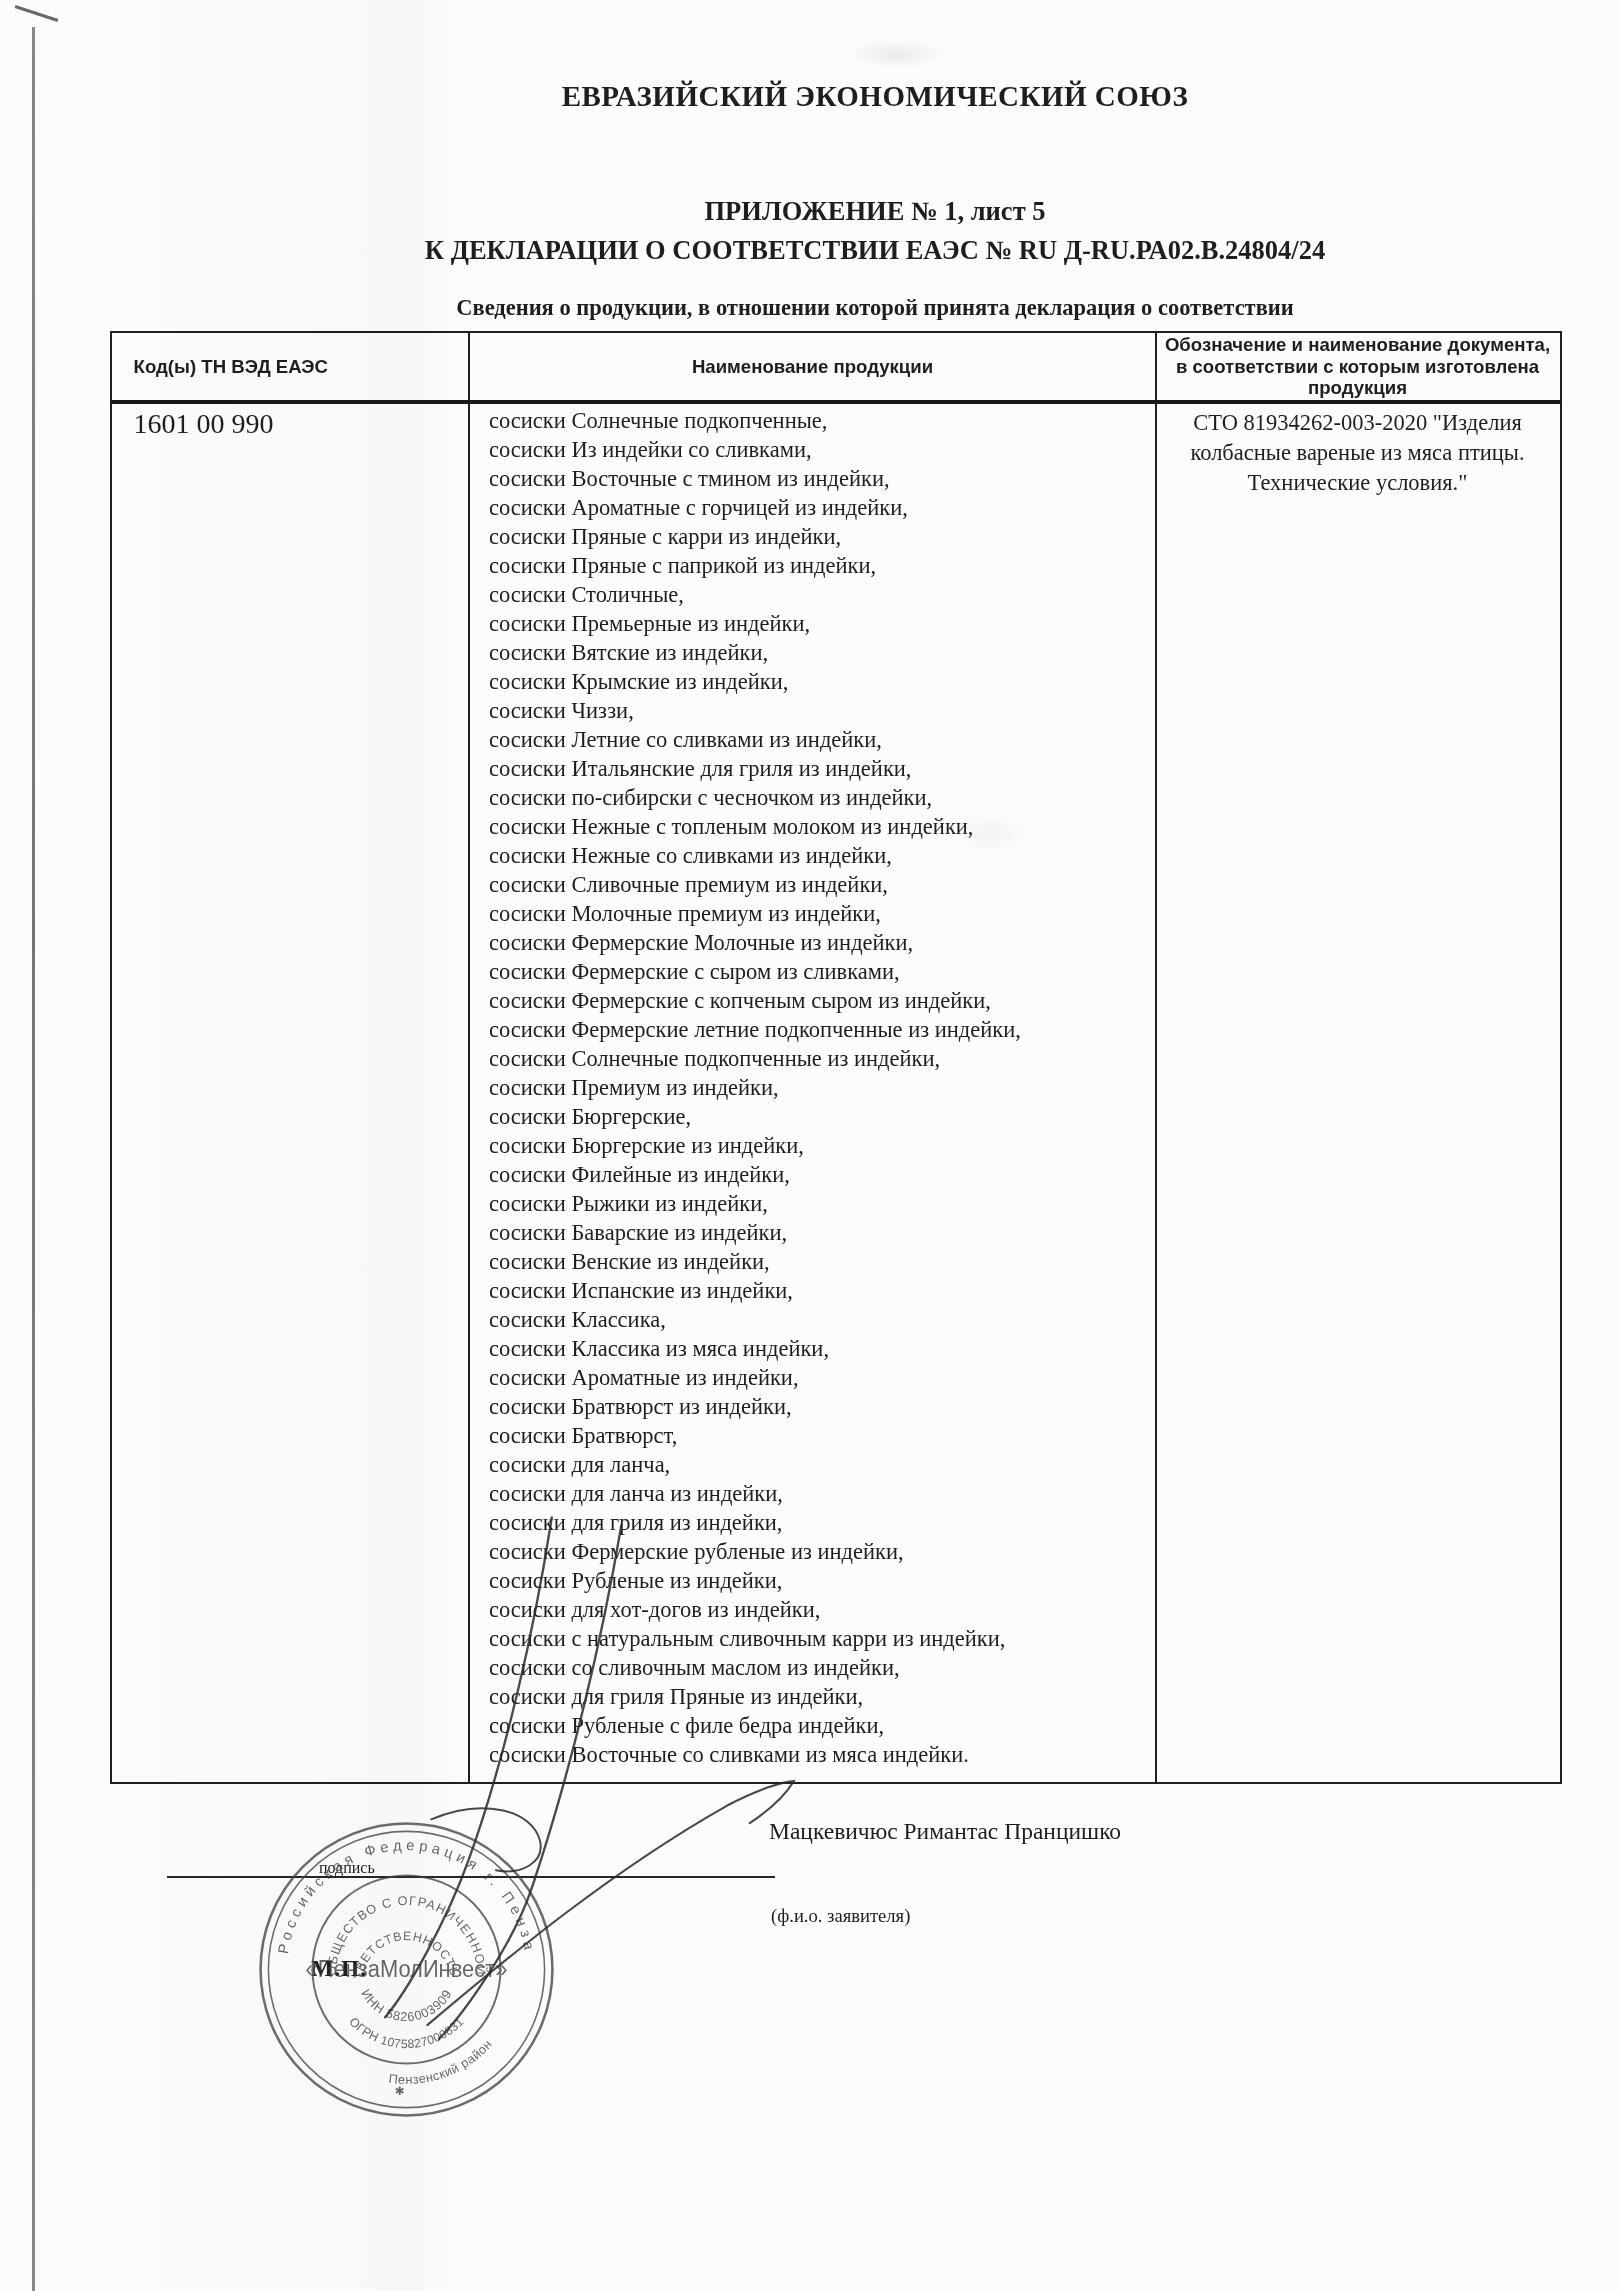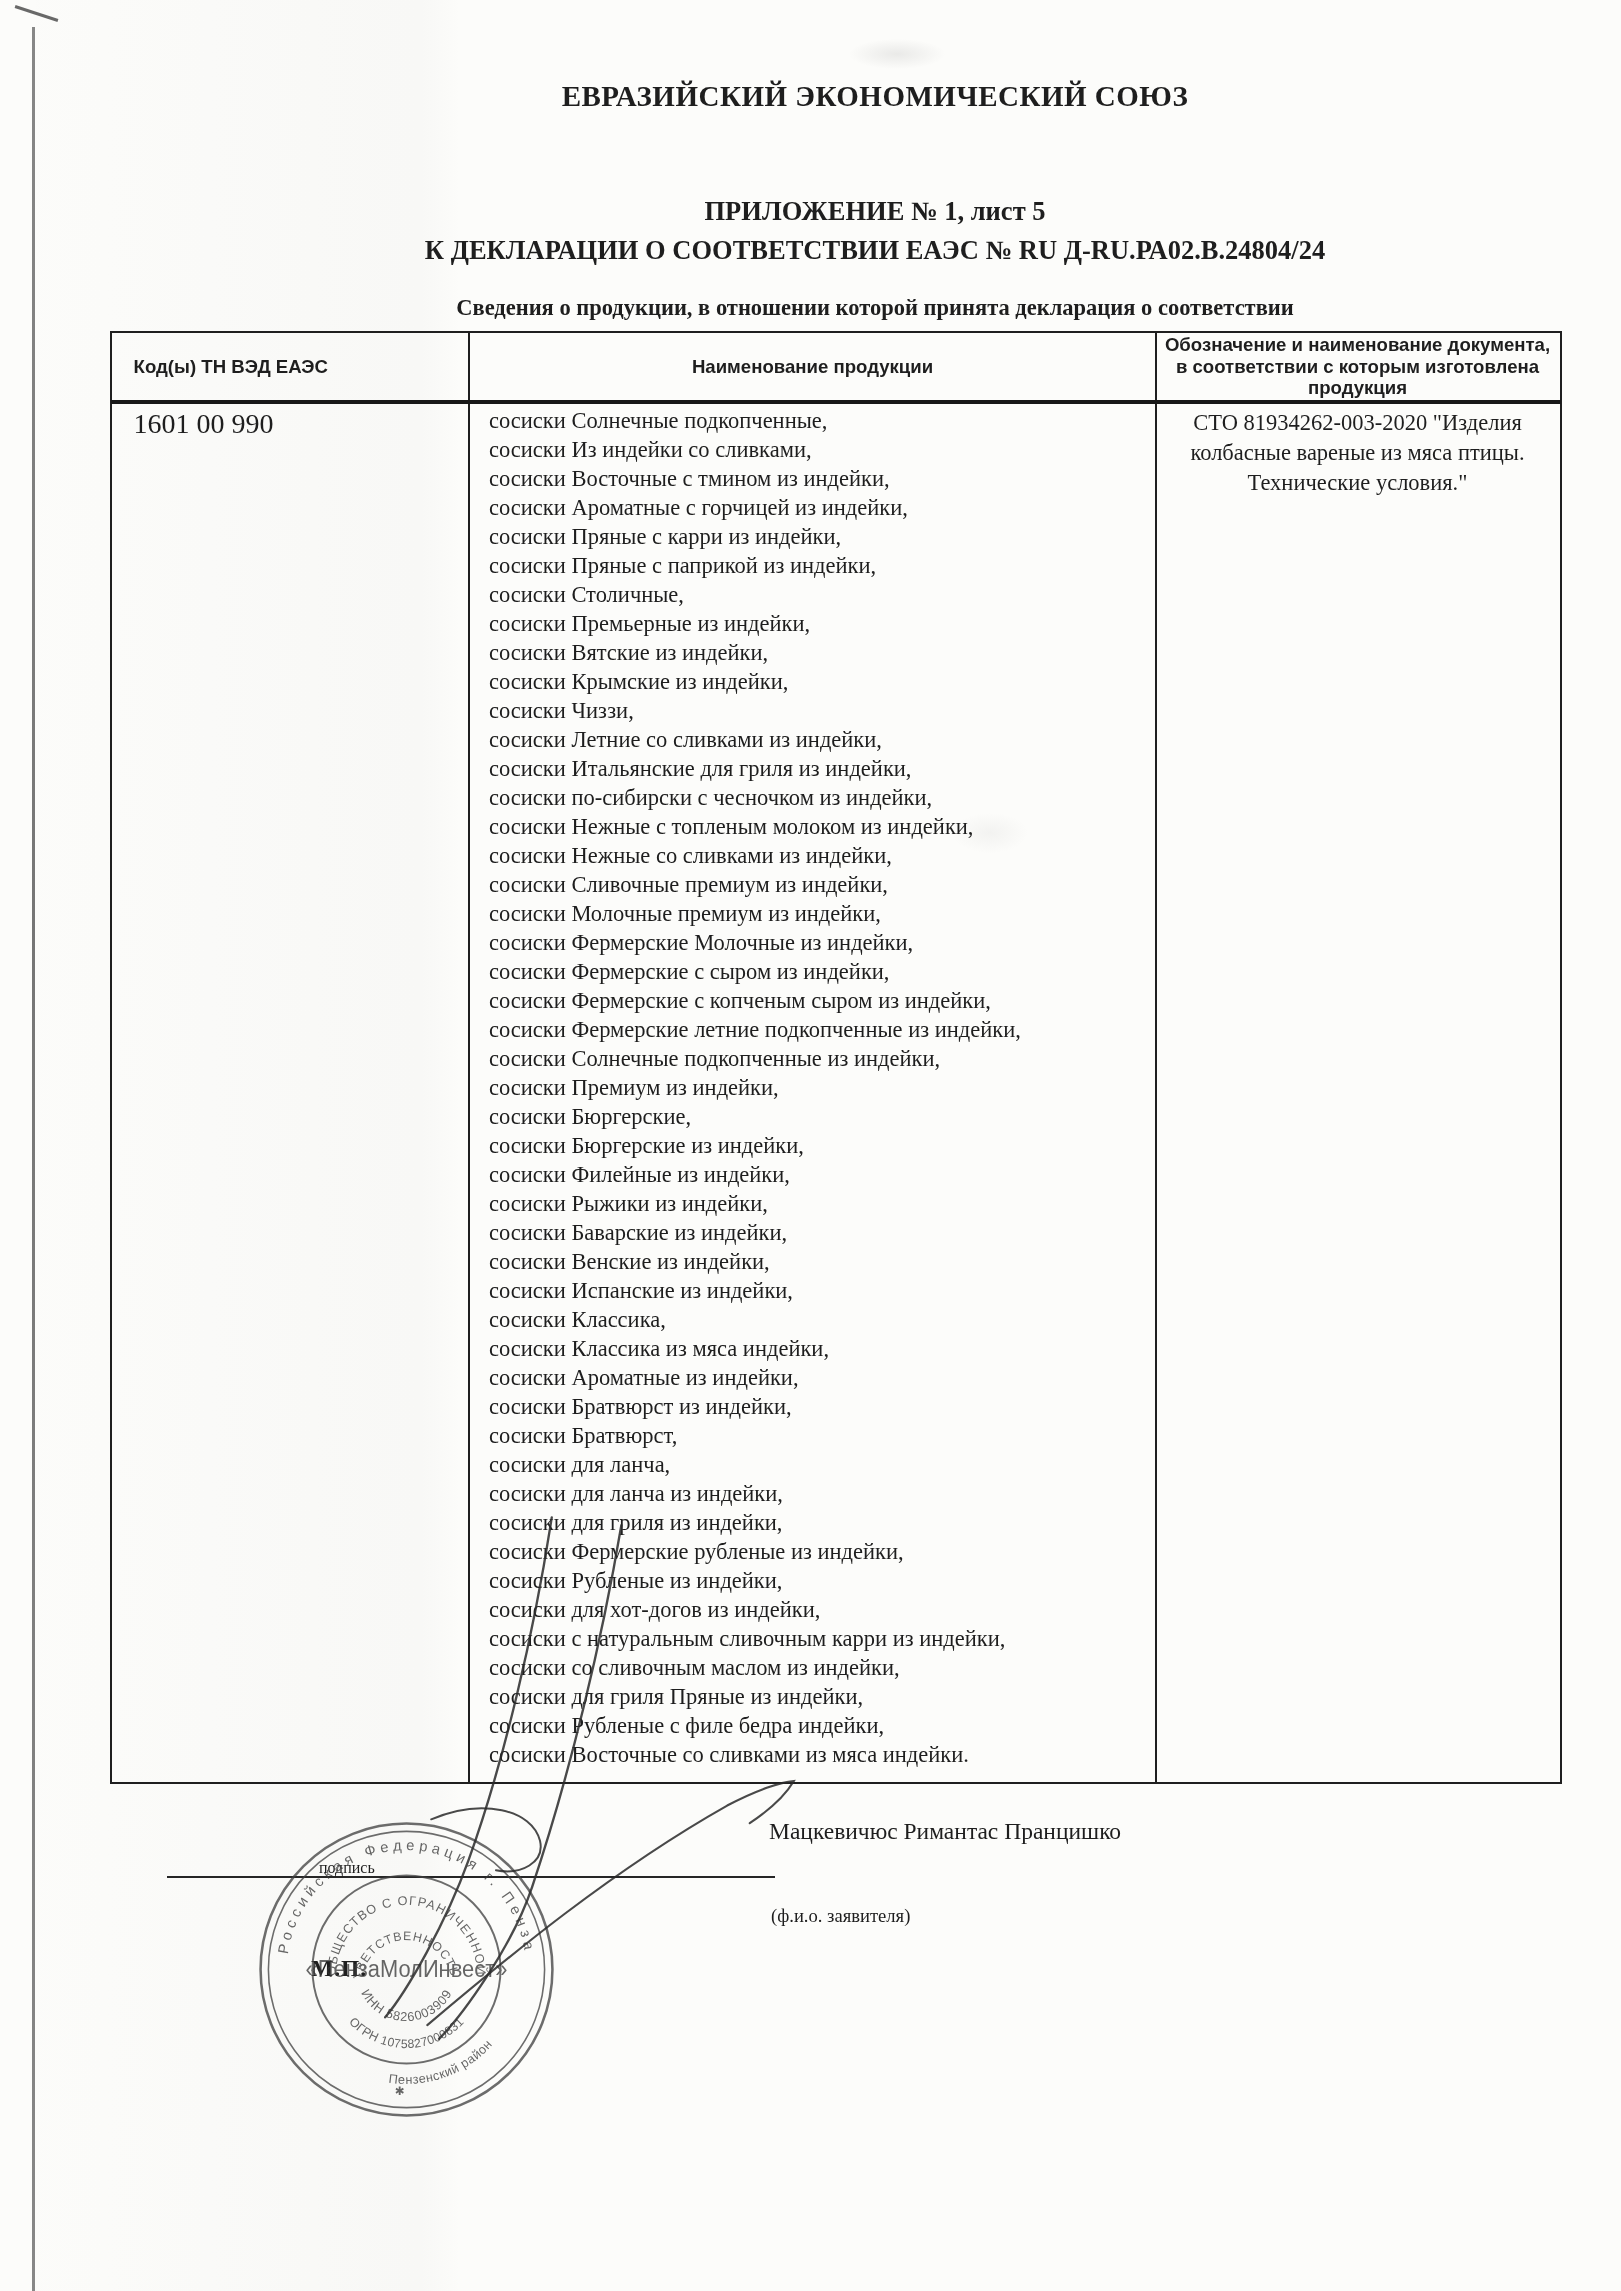--- a/index.html
+++ b/index.html
@@ -88,21 +88,21 @@
         <div class="product-line">сосиски Крымские из индейки,</div>
         <div class="product-line">сосиски Чиззи,</div>
         <div class="product-line">сосиски Летние со сливками из индейки,</div>
         <div class="product-line">сосиски Итальянские для гриля из индейки,</div>
         <div class="product-line">сосиски по-сибирски с чесночком из индейки,</div>
         <div class="product-line">сосиски Нежные с топленым молоком из индейки,</div>
         <div class="product-line">сосиски Нежные со сливками из индейки,</div>
         <div class="product-line">сосиски Сливочные премиум из индейки,</div>
         <div class="product-line">сосиски Молочные премиум из индейки,</div>
         <div class="product-line">сосиски Фермерские Молочные из индейки,</div>
-        <div class="product-line">сосиски Фермерские с сыром из индейки,</div>
+        <div class="product-line">сосиски Фермерские с сыром из сливками,</div>
         <div class="product-line">сосиски Фермерские с копченым сыром из индейки,</div>
         <div class="product-line">сосиски Фермерские летние подкопченные из индейки,</div>
         <div class="product-line">сосиски Солнечные подкопченные из индейки,</div>
         <div class="product-line">сосиски Премиум из индейки,</div>
         <div class="product-line">сосиски Бюргерские,</div>
         <div class="product-line">сосиски Бюргерские из индейки,</div>
         <div class="product-line">сосиски Филейные из индейки,</div>
         <div class="product-line">сосиски Рыжики из индейки,</div>
         <div class="product-line">сосиски Баварские из индейки,</div>
         <div class="product-line">сосиски Венские из индейки,</div>

